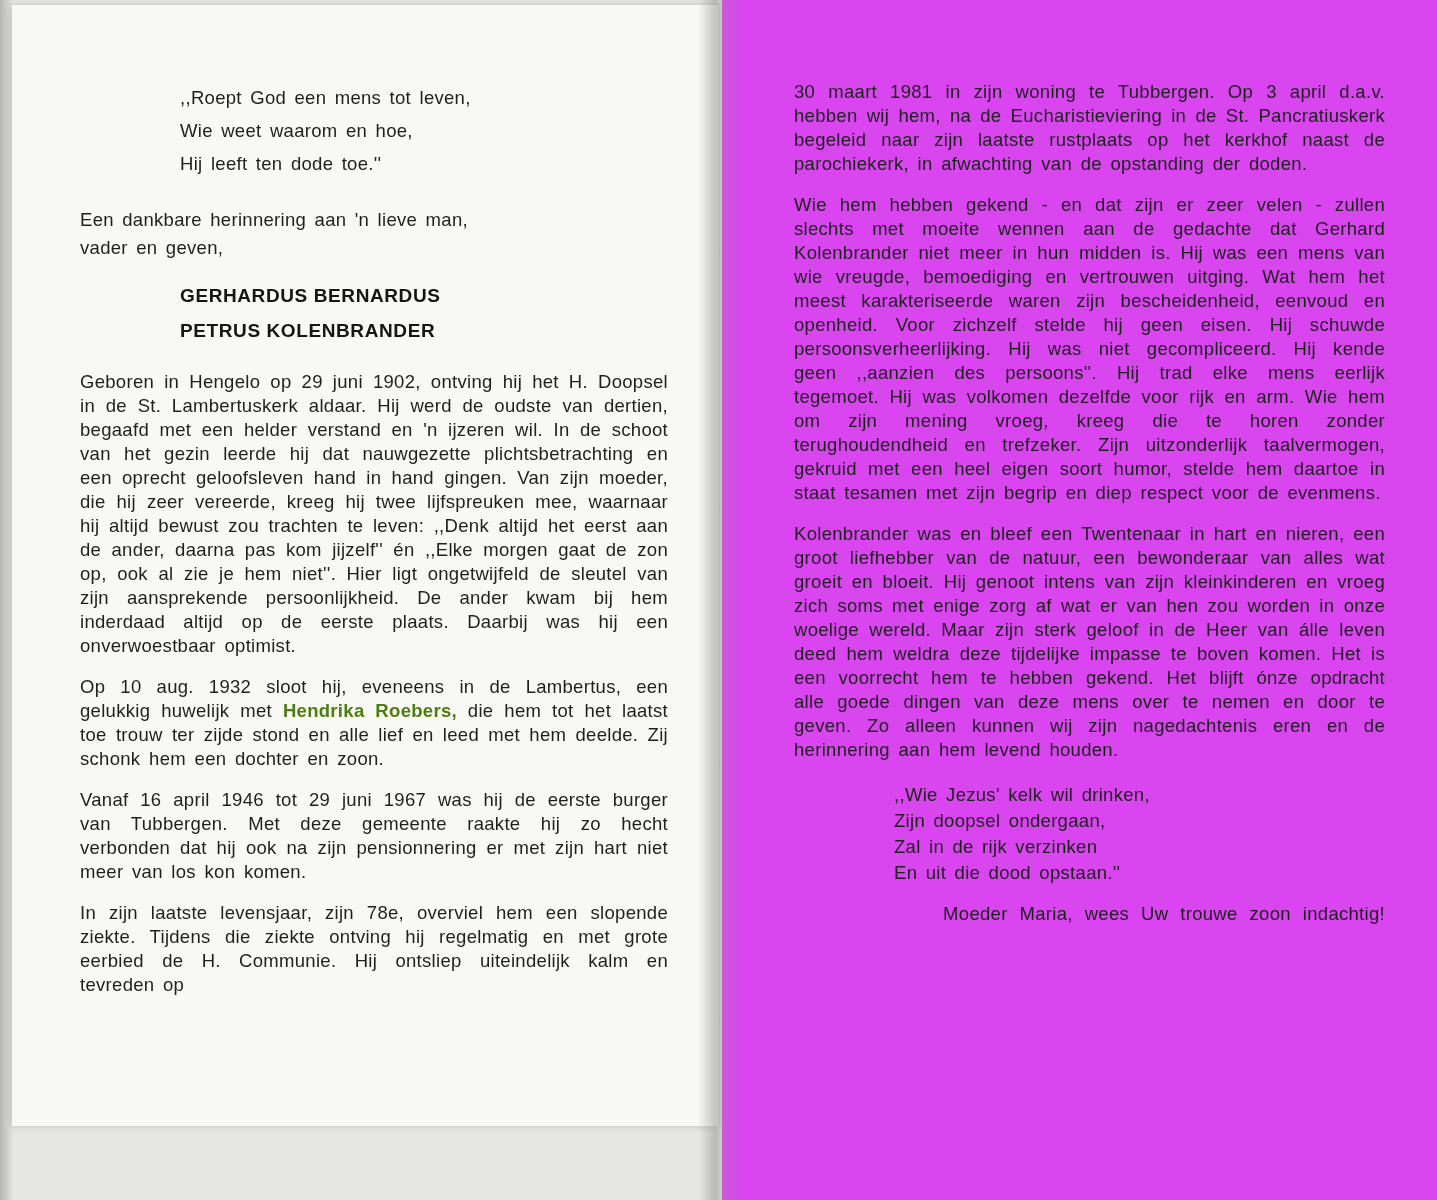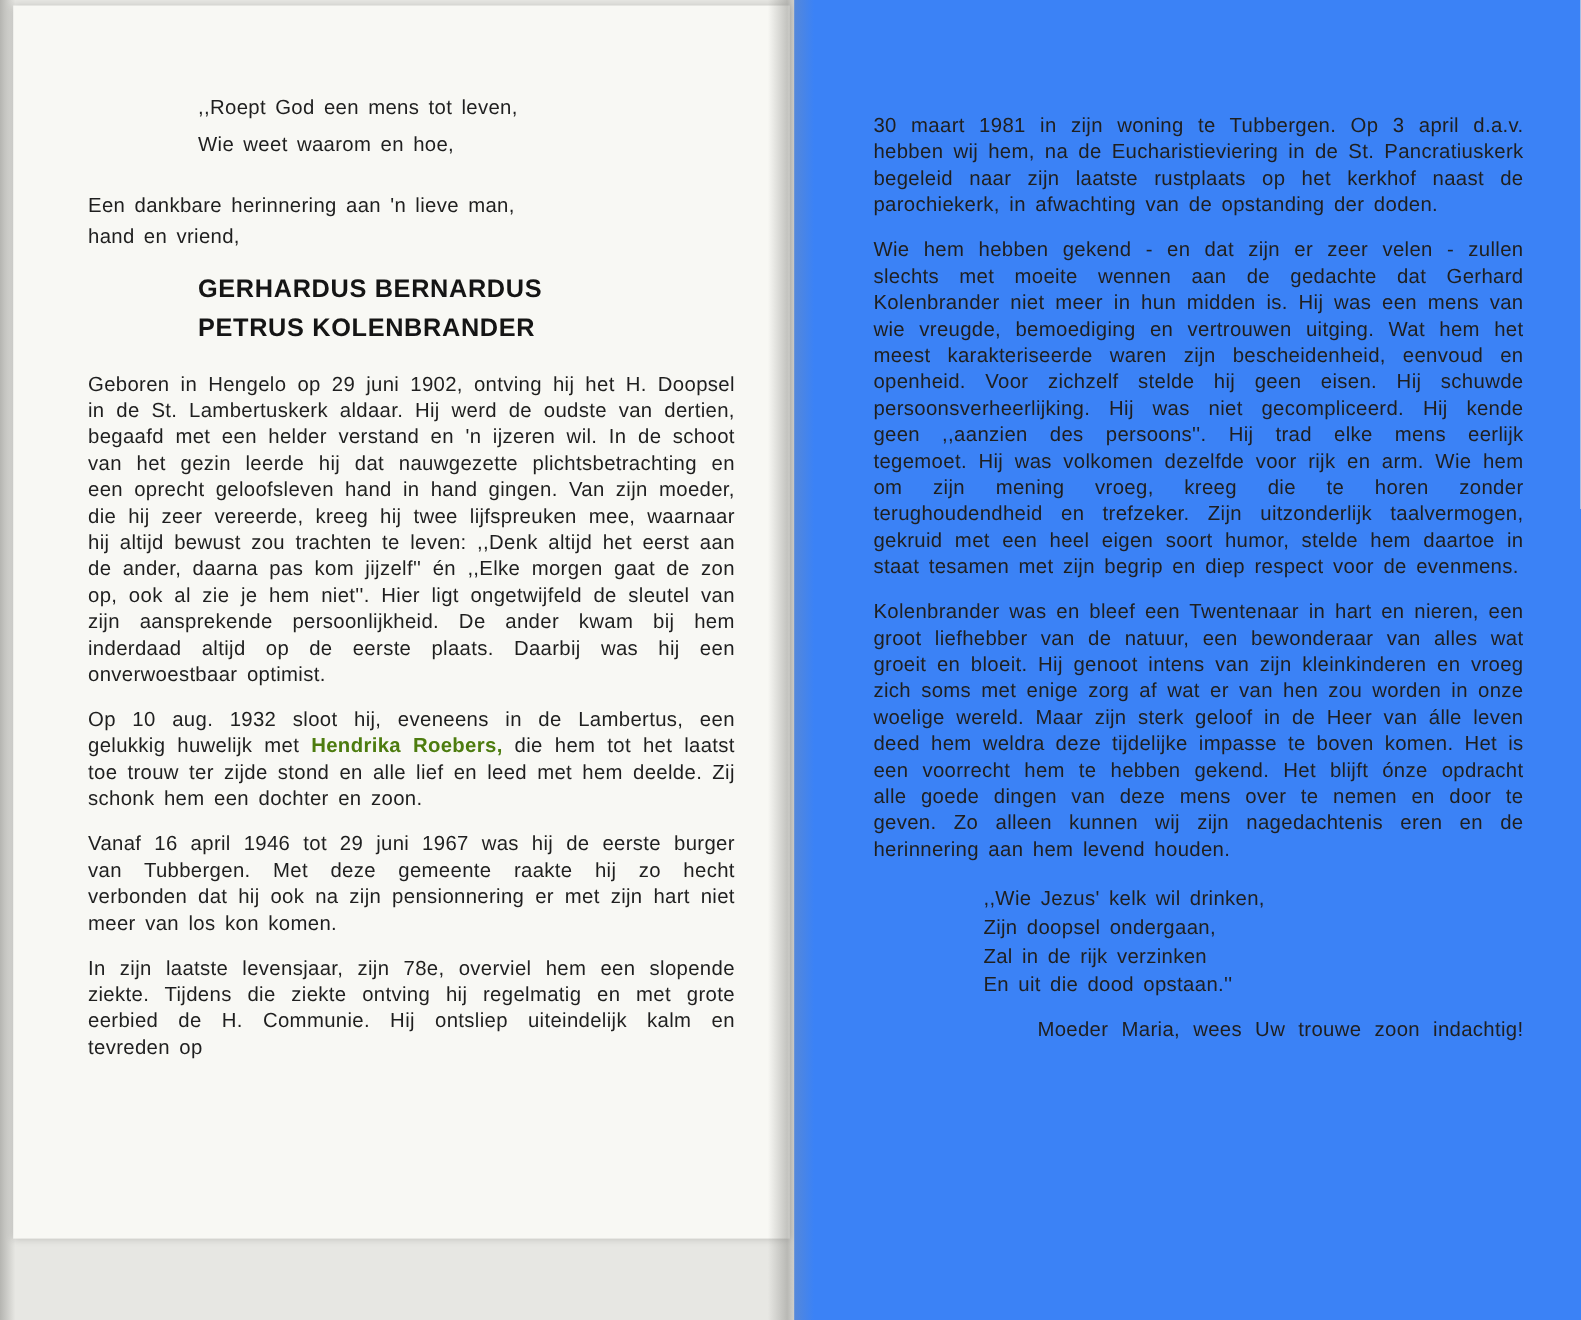--- a/index.html
+++ b/index.html
@@ -29,22 +29,22 @@
   .page-left {
     left: 12px; top: 5px;
     width: 706px; height: 1121px;
     background: #f8f8f4;
     box-shadow: 0 0 7px rgba(0,0,0,.18);
     padding: 76px 50px 0 68px;
   }
   .page-right {
     left: 722px; top: 0;
     width: 715px; height: 1200px;
-    background: #3b82f6;
-    padding: 102px 52px 0 72px;
+    background: #d946ef;
+    padding: 80px 52px 0 72px;
   }
   
   .seam {
     position: absolute;
     left: 698px; top: 0;
     width: 42px; height: 100%;
     background: linear-gradient(90deg,
       rgba(0,0,0,0) 0%,
       rgba(110,110,106,.38) 42%,
       rgba(150,150,146,.28) 58%,
@@ -72,21 +72,21 @@
     word-spacing: 3px;
   }
   .dedication {
     margin-top: 26px;
     line-height: 28px;
     letter-spacing: .3px;
     word-spacing: 3px;
   }
   .name-heading {
     margin: 16px 0 0 100px;
-    font-size: 23px;
+    font-size: 19px;
     font-weight: 700;
     line-height: 35px;
     letter-spacing: .6px;
     color: #151515;
   }
   .first-para { margin-top: 22px; }
   .closing-line {
     margin-top: 16px;
     letter-spacing: .3px;
     word-spacing: 6.5px;
@@ -98,25 +98,26 @@
 </head>
 <body>
 
 <div class="scan">
 
   <div class="page page-left">
 
     <div class="verse">
       <div>,,Roept God een mens tot leven,</div>
       <div>Wie weet waarom en hoe,</div>
+      <div>Hij leeft ten dode toe.''</div>
     </div>
 
     <div class="dedication">
       <div>Een dankbare herinnering aan 'n lieve man,</div>
-      <div>hand en vriend,</div>
+      <div>vader en geven,</div>
     </div>
 
     <div class="name-heading">
       <div>GERHARDUS BERNARDUS</div>
       <div>PETRUS KOLENBRANDER</div>
     </div>
 
     <p class="justify para first-para">Geboren in Hengelo op 29 juni 1902, ontving hij het H. Doopsel in de St. Lambertuskerk aldaar. Hij werd de oudste van dertien, begaafd met een helder verstand en 'n ijzeren wil. In de schoot van het gezin leerde hij dat nauwgezette plichtsbetrachting en een oprecht geloofsleven hand in hand gingen. Van zijn moeder, die hij zeer vereerde, kreeg hij twee lijfspreuken mee, waarnaar hij altijd bewust zou trachten te leven: ,,Denk altijd het eerst aan de ander, daarna pas kom jijzelf'' én ,,Elke morgen gaat de zon op, ook al zie je hem niet''. Hier ligt ongetwijfeld de sleutel van zijn aansprekende persoonlijkheid. De ander kwam bij hem inderdaad altijd op de eerste plaats. Daarbij was hij een onverwoestbaar optimist.</p>
 
     <p class="justify para"><span>Op 10 aug. 1932 sloot hij, eveneens in de Lambertus, een gelukkig huwelijk met </span><strong>Hendrika Roebers,</strong><span> die hem tot het laatst toe trouw ter zijde stond en alle lief en leed met hem deelde. Zij schonk hem een dochter en zoon.</span></p>

